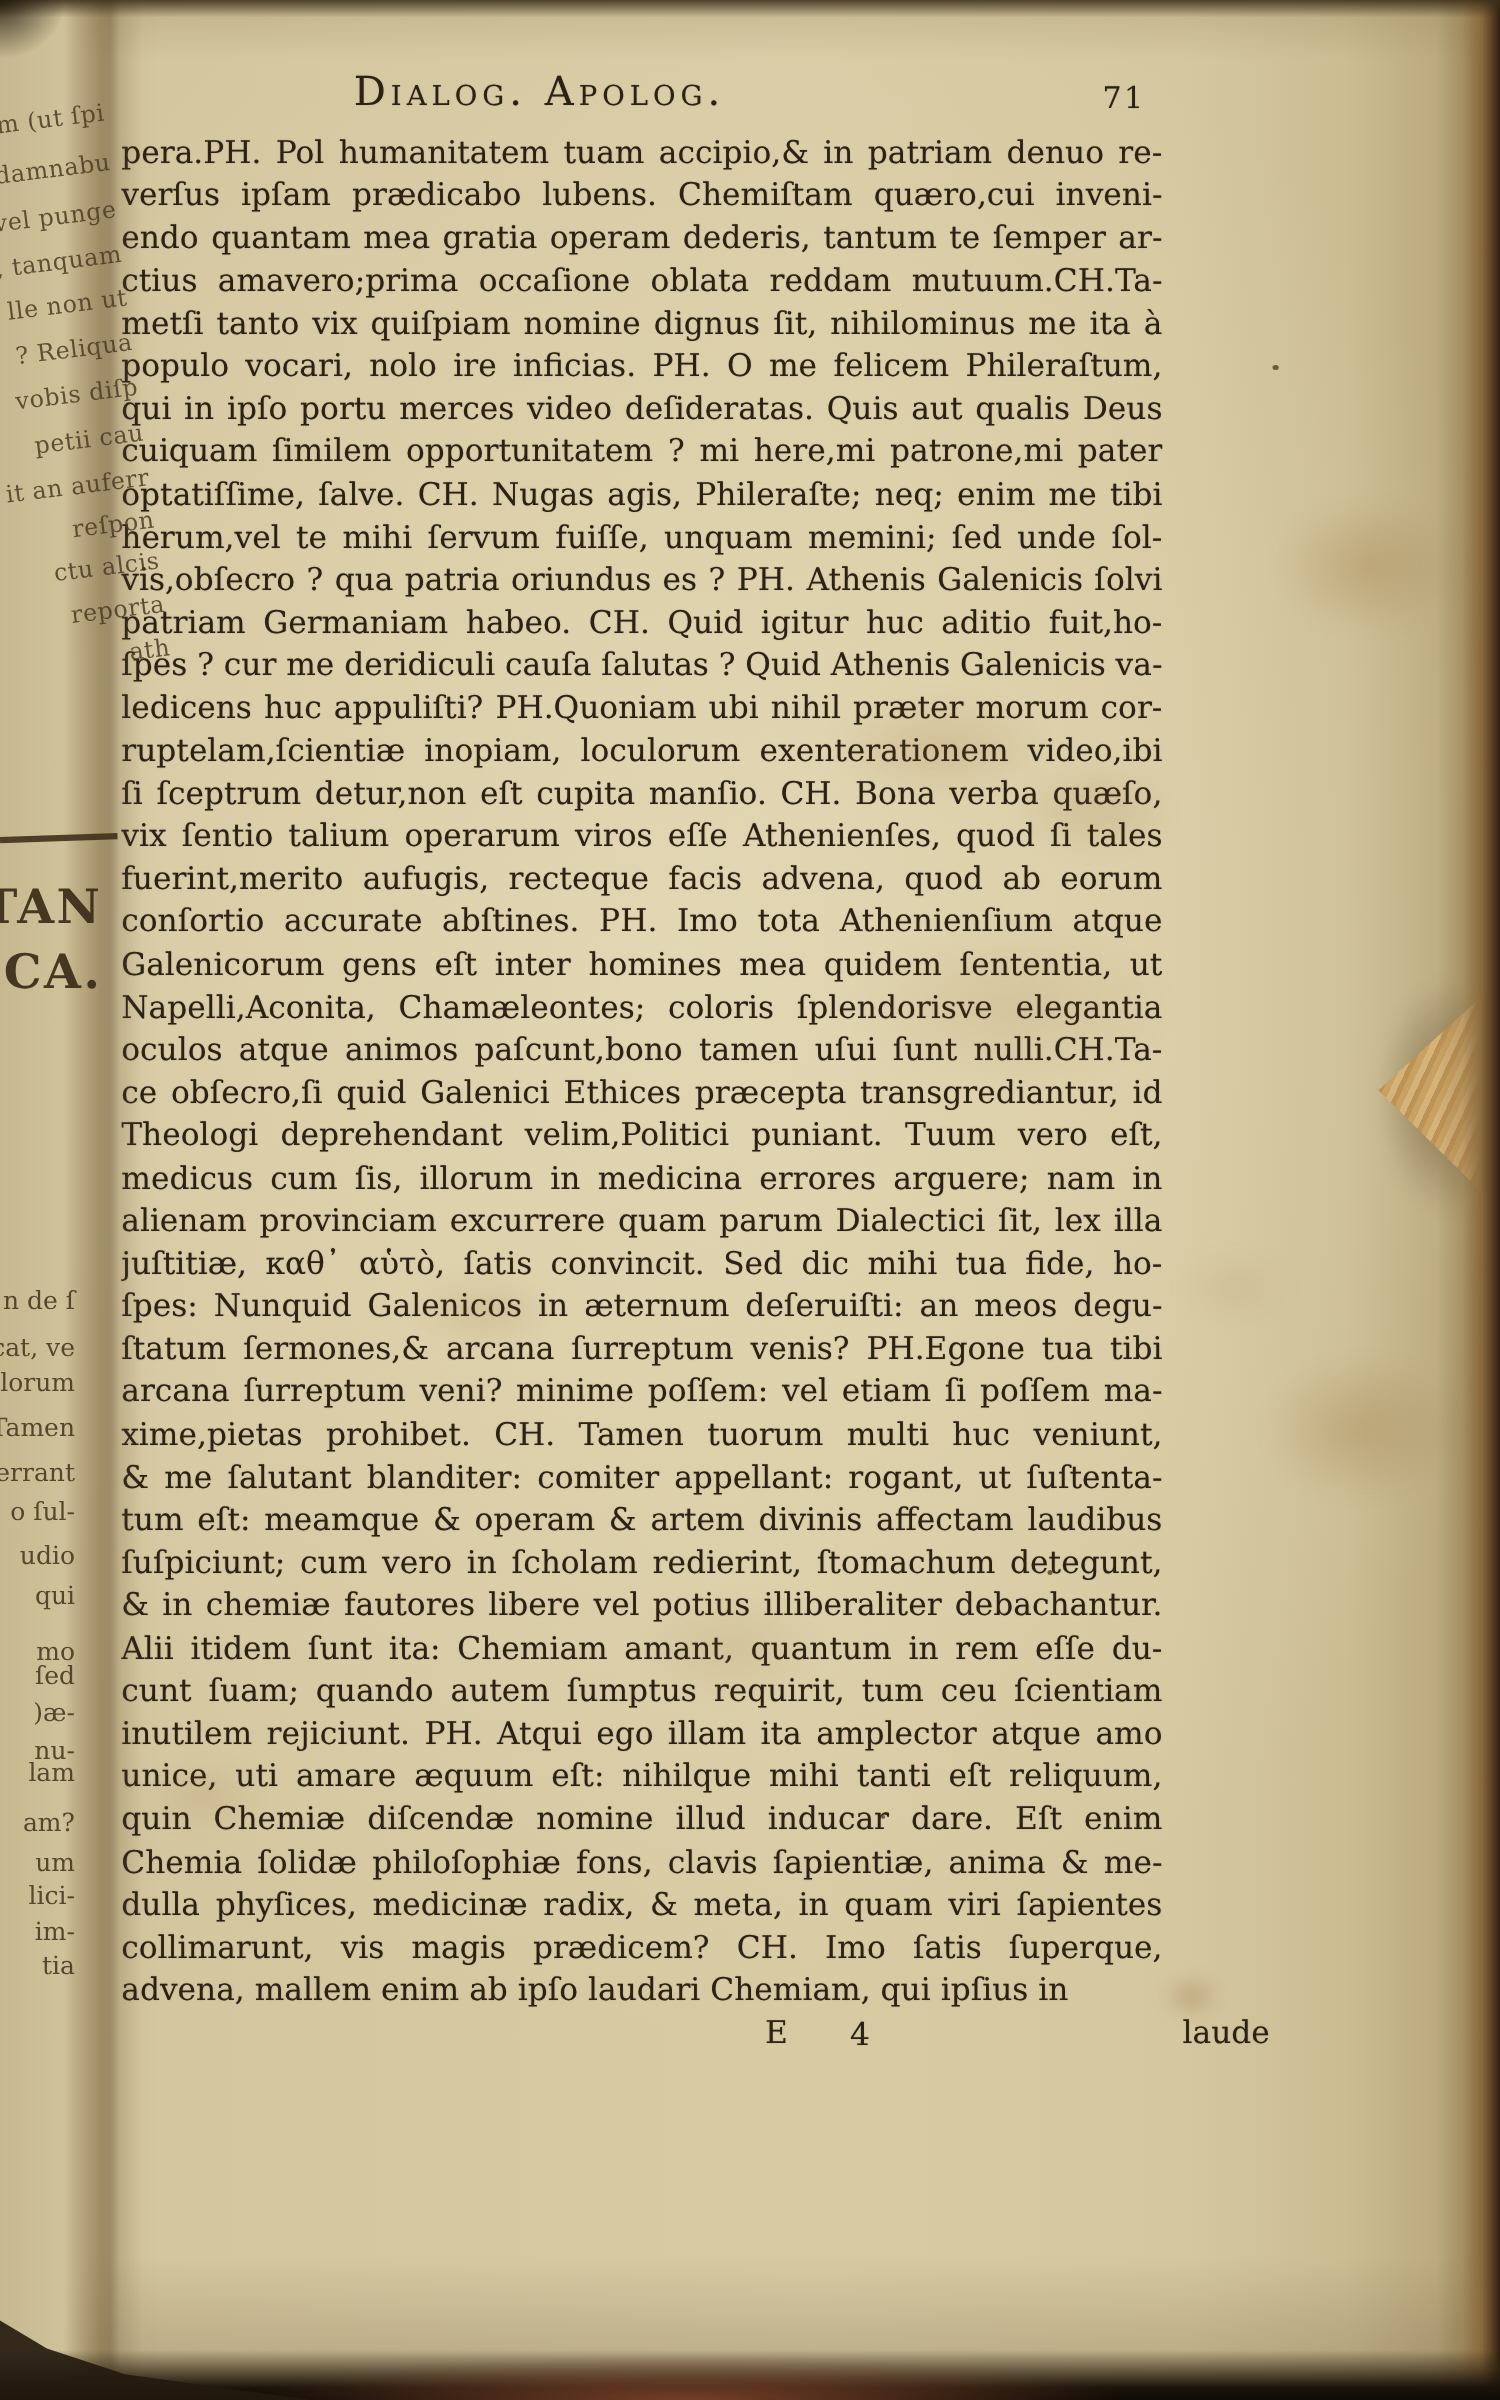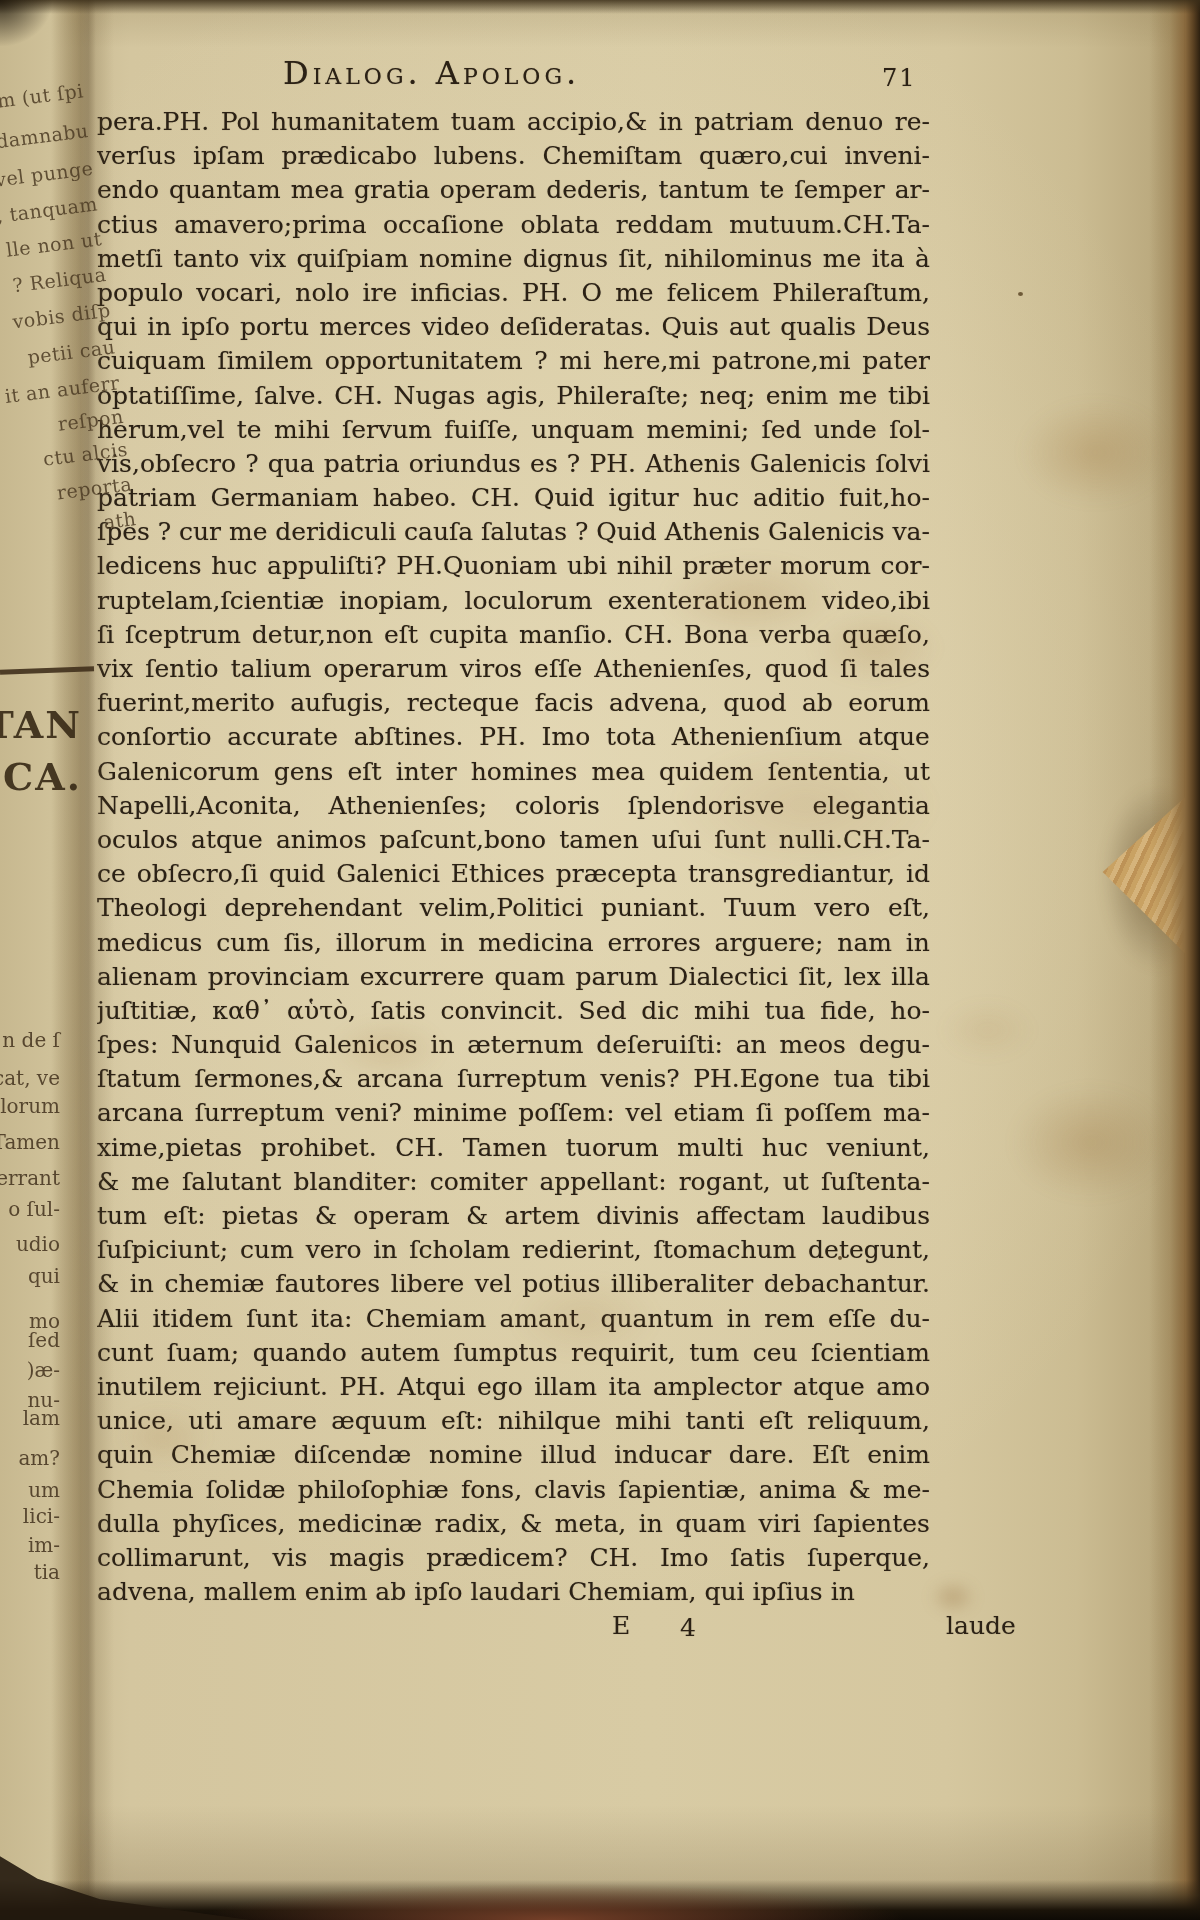--- a/index.html
+++ b/index.html
@@ -312,21 +312,21 @@
             <span>eſt</span>
             <span>inter</span>
             <span>homines</span>
             <span>mea</span>
             <span>quidem</span>
             <span>ſententia,</span>
             <span>ut</span>
           </div>
           <div class="line">
             <span>Napelli,Aconita,</span>
-            <span>Athenienſes;</span>
+            <span>Chamæleontes;</span>
             <span>coloris</span>
             <span>ſplendorisve</span>
             <span>elegantia</span>
           </div>
           <div class="line">
             <span>oculos</span>
             <span>atque</span>
             <span>animos</span>
             <span>paſcunt,bono</span>
             <span>tamen</span>
@@ -439,21 +439,21 @@
             <span>blanditer:</span>
             <span>comiter</span>
             <span>appellant:</span>
             <span>rogant,</span>
             <span>ut</span>
             <span>ſuſtenta-</span>
           </div>
           <div class="line">
             <span>tum</span>
             <span>eſt:</span>
-            <span>pietas</span>
+            <span>meamque</span>
             <span>&amp;</span>
             <span>operam</span>
             <span>&amp;</span>
             <span>artem</span>
             <span>divinis</span>
             <span>affectam</span>
             <span>laudibus</span>
           </div>
           <div class="line">
             <span>ſuſpiciunt;</span>

